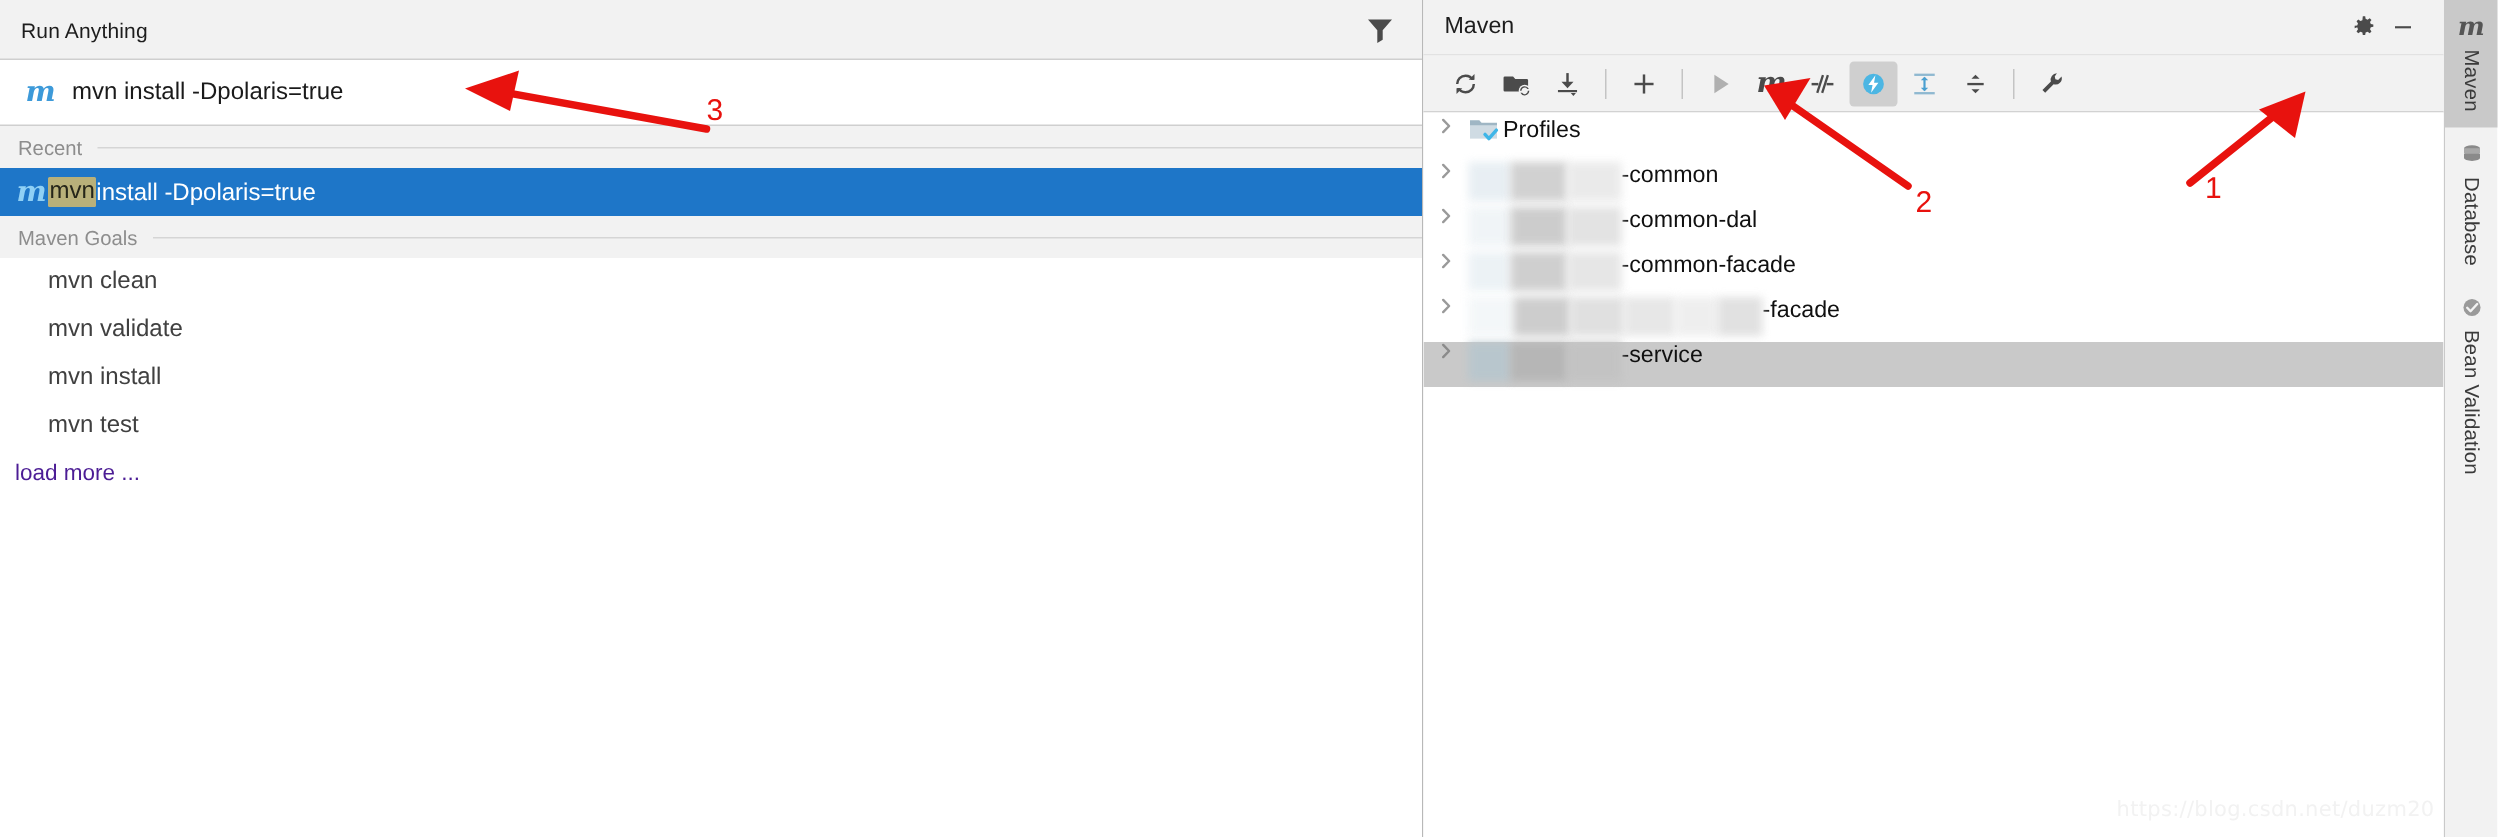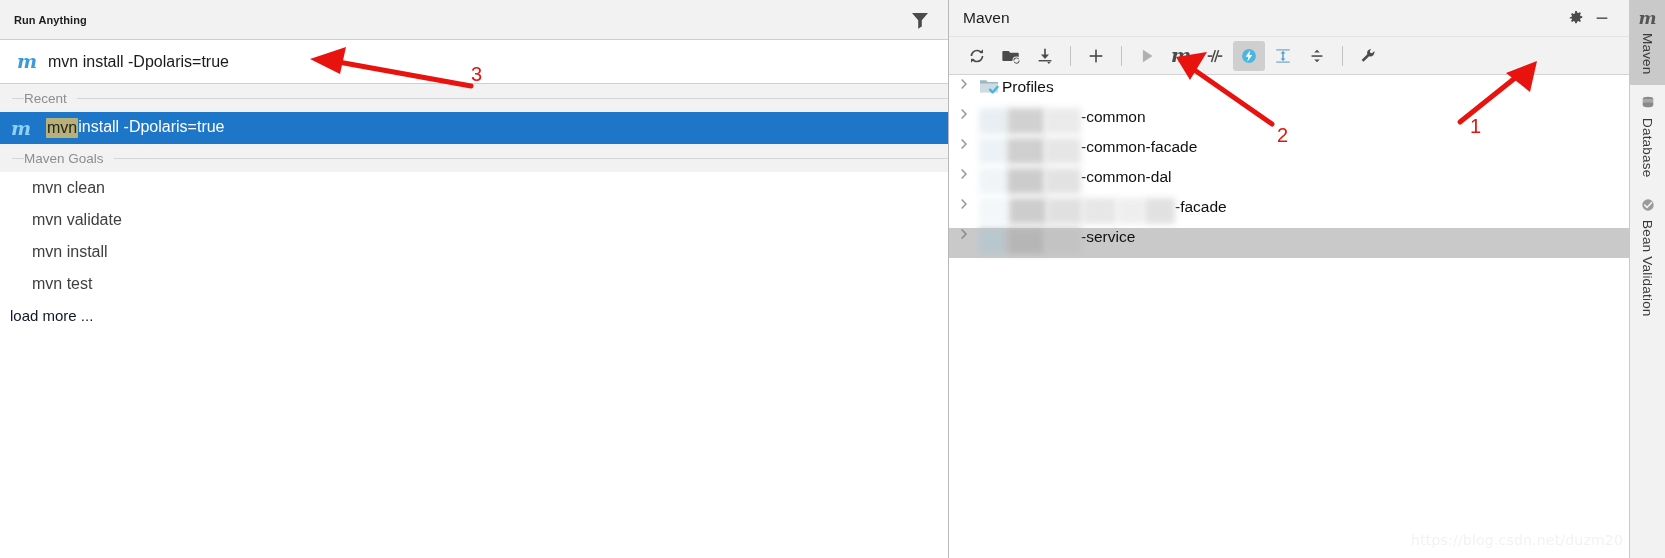--- a/index.html
+++ b/index.html
@@ -38,22 +38,22 @@
     background: #f2f2f2;
     border-bottom: 1px solid #cfcfcf;
     display: flex;
     align-items: center;
     justify-content: space-between;
     padding: 0 18px 0 14px;
     box-sizing: border-box;
     flex: none;
   }
   .ra-title {
-    font-size: 11px;
-    font-weight: bold;
+    font-size: 14px;
+    font-weight: normal;
     color: #1d1d1d;
     letter-spacing: .1px;
   }
   .filter-icon {
     width: 20px;
     height: 20px;
     display: block;
   }
   .ra-input-row {
     height: 44px;
@@ -81,21 +81,21 @@
     color: #1a1a1a;
     margin-left: 8px;
     white-space: nowrap;
   }
 
   .ra-section {
     height: 28px;
     background: #f2f2f2;
     display: flex;
     align-items: center;
-    padding-left: 24px;
+    padding-left: 12px;
     box-sizing: border-box;
     flex: none;
     position: relative;
   }
   .ra-section-label {
     font-size: 13.5px;
     color: #8d8d8d;
     background: #f2f2f2;
     padding-right: 10px;
     z-index: 2;
@@ -122,22 +122,21 @@
   }
   .ra-row-selected .mvn-glyph {
     color: #8fd0f5;
     width: 22px;
   }
   .ra-sel-text {
     font-size: 16px;
     color: #ffffff;
     white-space: nowrap;
     display: flex;
-    align-items: flex-start;
-    margin-left: 14px;
+    align-items: flex-end;
   }
   .match-hl {
     background: #b8b07a;
     color: #26261a;
     padding: 1px 1px;
     border-radius: 1px;
   }
 
   .ra-goal {
     height: 32px;
@@ -150,21 +149,21 @@
     background: #ffffff;
     flex: none;
   }
   .ra-loadmore {
     height: 30px;
     display: flex;
     align-items: center;
     padding-left: 10px;
     box-sizing: border-box;
     font-size: 15px;
-    color: #0f172a;
+    color: #4c1d95;
     background: #ffffff;
     flex: none;
   }
   .ra-filler { flex: 1 1 auto; background: #ffffff; }
 
   
   .maven-panel {
     width: 680px;
     height: 558px;
     background: #ffffff;
@@ -543,39 +542,39 @@
         <span class="node-label">-common</span>
       </div>
 
       <div class="tree-row">
         <span class="chev">
           <svg viewBox="0 0 14 14" width="12" height="12" aria-hidden="true">
               <path d="M4.8 2.3l4.6 4.7-4.6 4.7" fill="none" stroke="#9a9a9a" stroke-width="1.9" stroke-linecap="round" stroke-linejoin="round"></path>
             </svg>
         </span>
         <span class="blurwrap">
-          <span class="blur" style="width:28px;background:#e9f0f4"></span>
-          <span class="blur" style="width:38px;background:#c7c7c7"></span>
-          <span class="blur" style="width:36px;background:#e2e2e2"></span>
-        </span>
-        <span class="node-label">-common-facade</span>
+          <span class="blur" style="width:28px;background:#eef3f6"></span>
+          <span class="blur" style="width:38px;background:#c4c4c4"></span>
+          <span class="blur" style="width:36px;background:#dedede"></span>
+        </span>
+        <span class="node-label">-common-dal</span>
       </div>
 
       <div class="tree-row">
         <span class="chev">
           <svg viewBox="0 0 14 14" width="12" height="12" aria-hidden="true">
               <path d="M4.8 2.3l4.6 4.7-4.6 4.7" fill="none" stroke="#9a9a9a" stroke-width="1.9" stroke-linecap="round" stroke-linejoin="round"></path>
             </svg>
         </span>
         <span class="blurwrap">
-          <span class="blur" style="width:28px;background:#eef3f6"></span>
-          <span class="blur" style="width:38px;background:#c4c4c4"></span>
-          <span class="blur" style="width:36px;background:#dedede"></span>
-        </span>
-        <span class="node-label">-common-dal</span>
+          <span class="blur" style="width:28px;background:#e9f0f4"></span>
+          <span class="blur" style="width:38px;background:#c7c7c7"></span>
+          <span class="blur" style="width:36px;background:#e2e2e2"></span>
+        </span>
+        <span class="node-label">-common-facade</span>
       </div>
 
 
       <div class="tree-row">
         <span class="chev">
           <svg viewBox="0 0 14 14" width="12" height="12" aria-hidden="true">
               <path d="M4.8 2.3l4.6 4.7-4.6 4.7" fill="none" stroke="#9a9a9a" stroke-width="1.9" stroke-linecap="round" stroke-linejoin="round"></path>
             </svg>
         </span>
         <span class="blurwrap">

